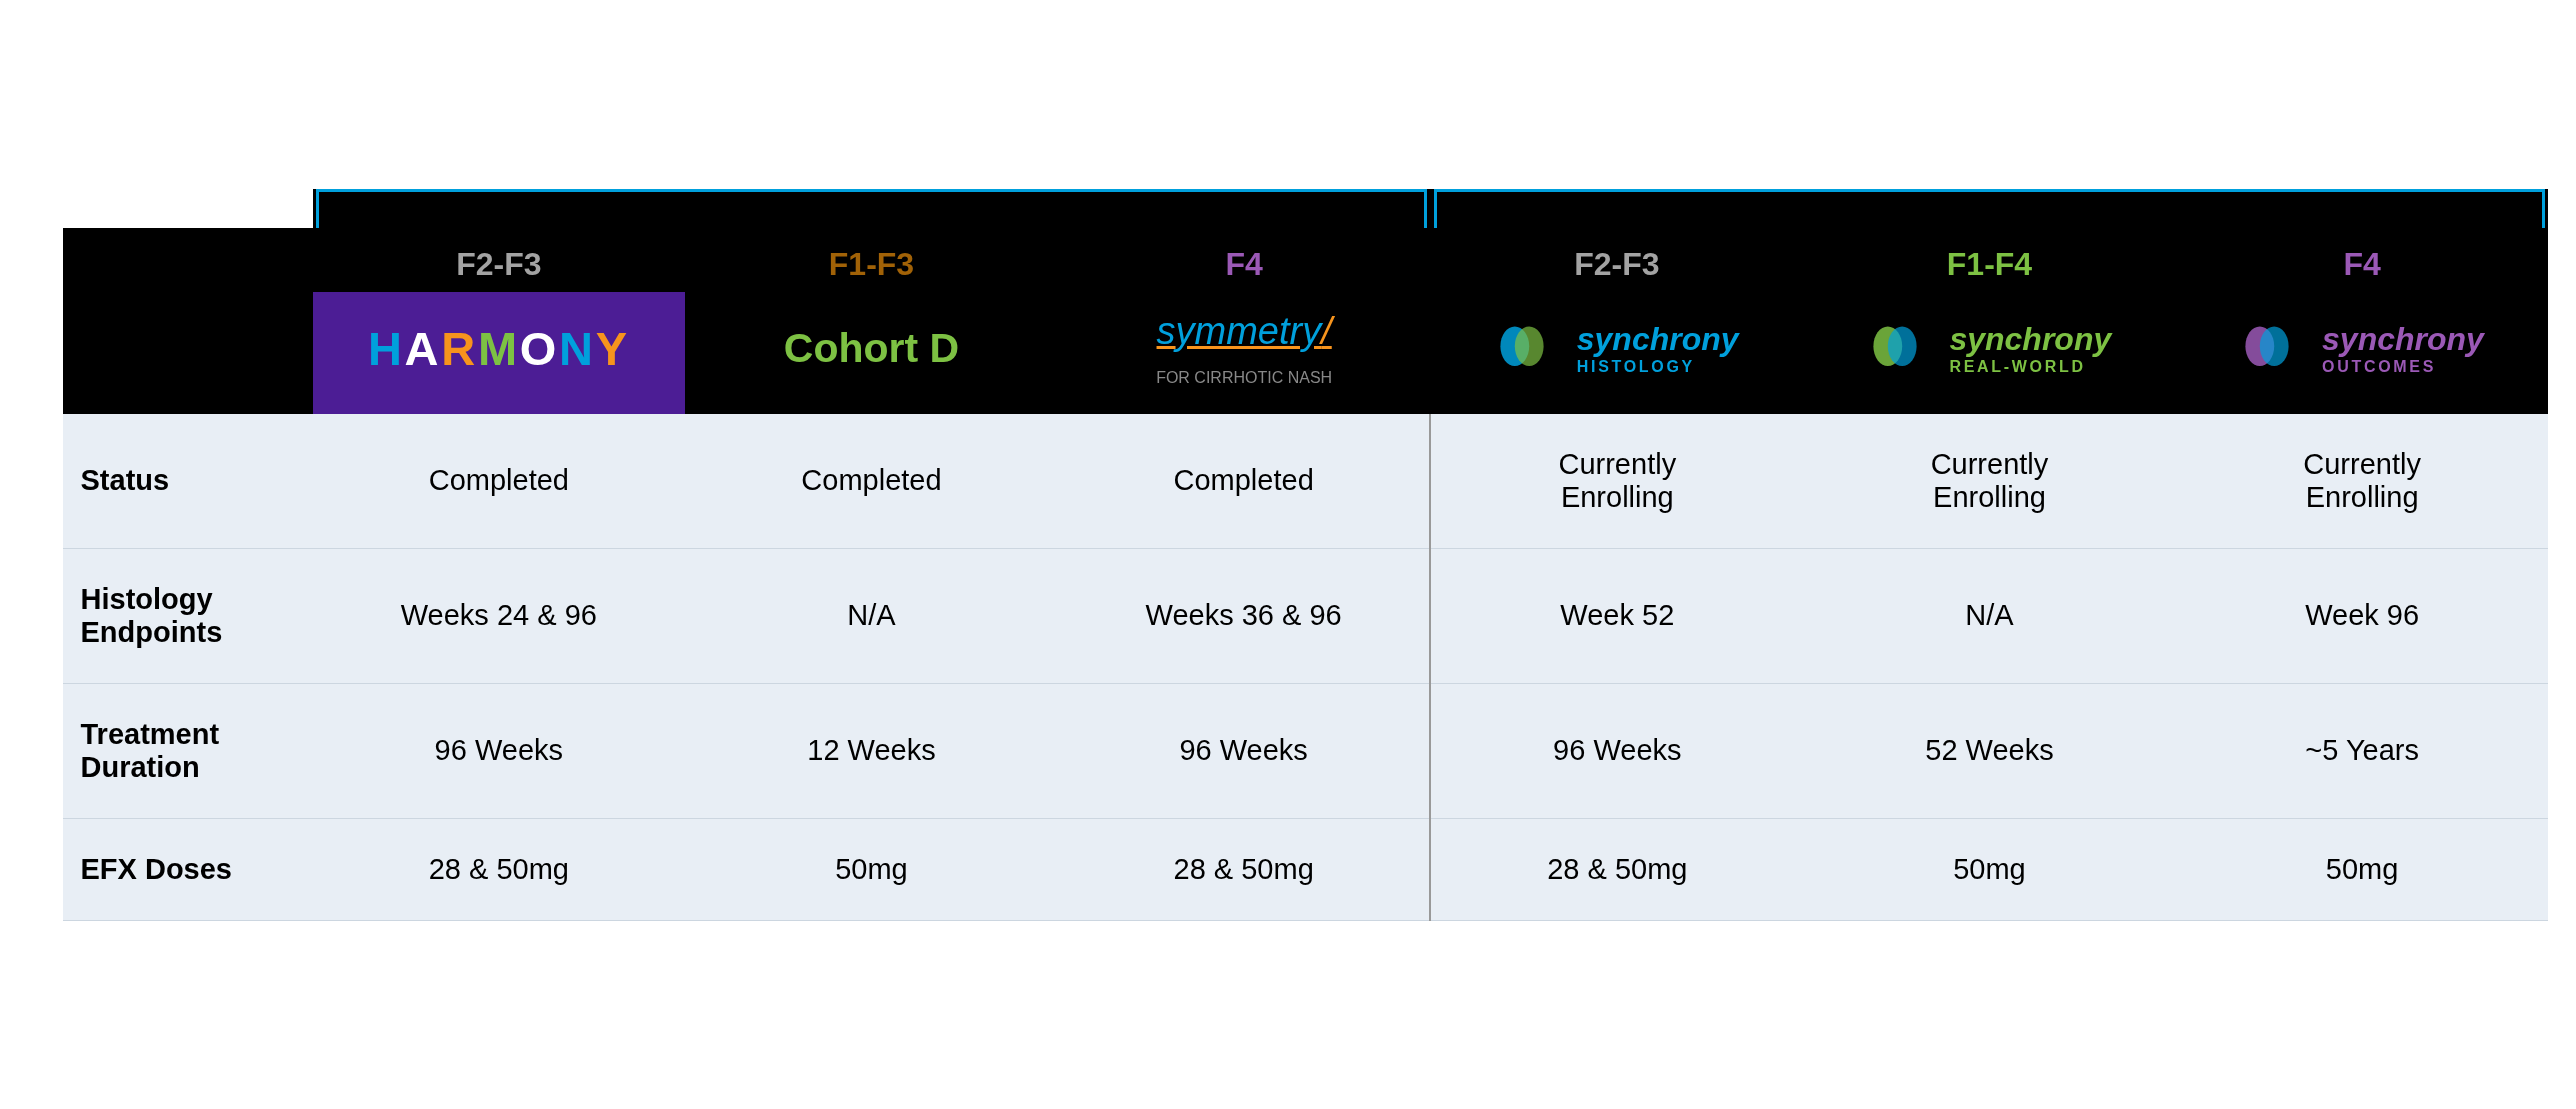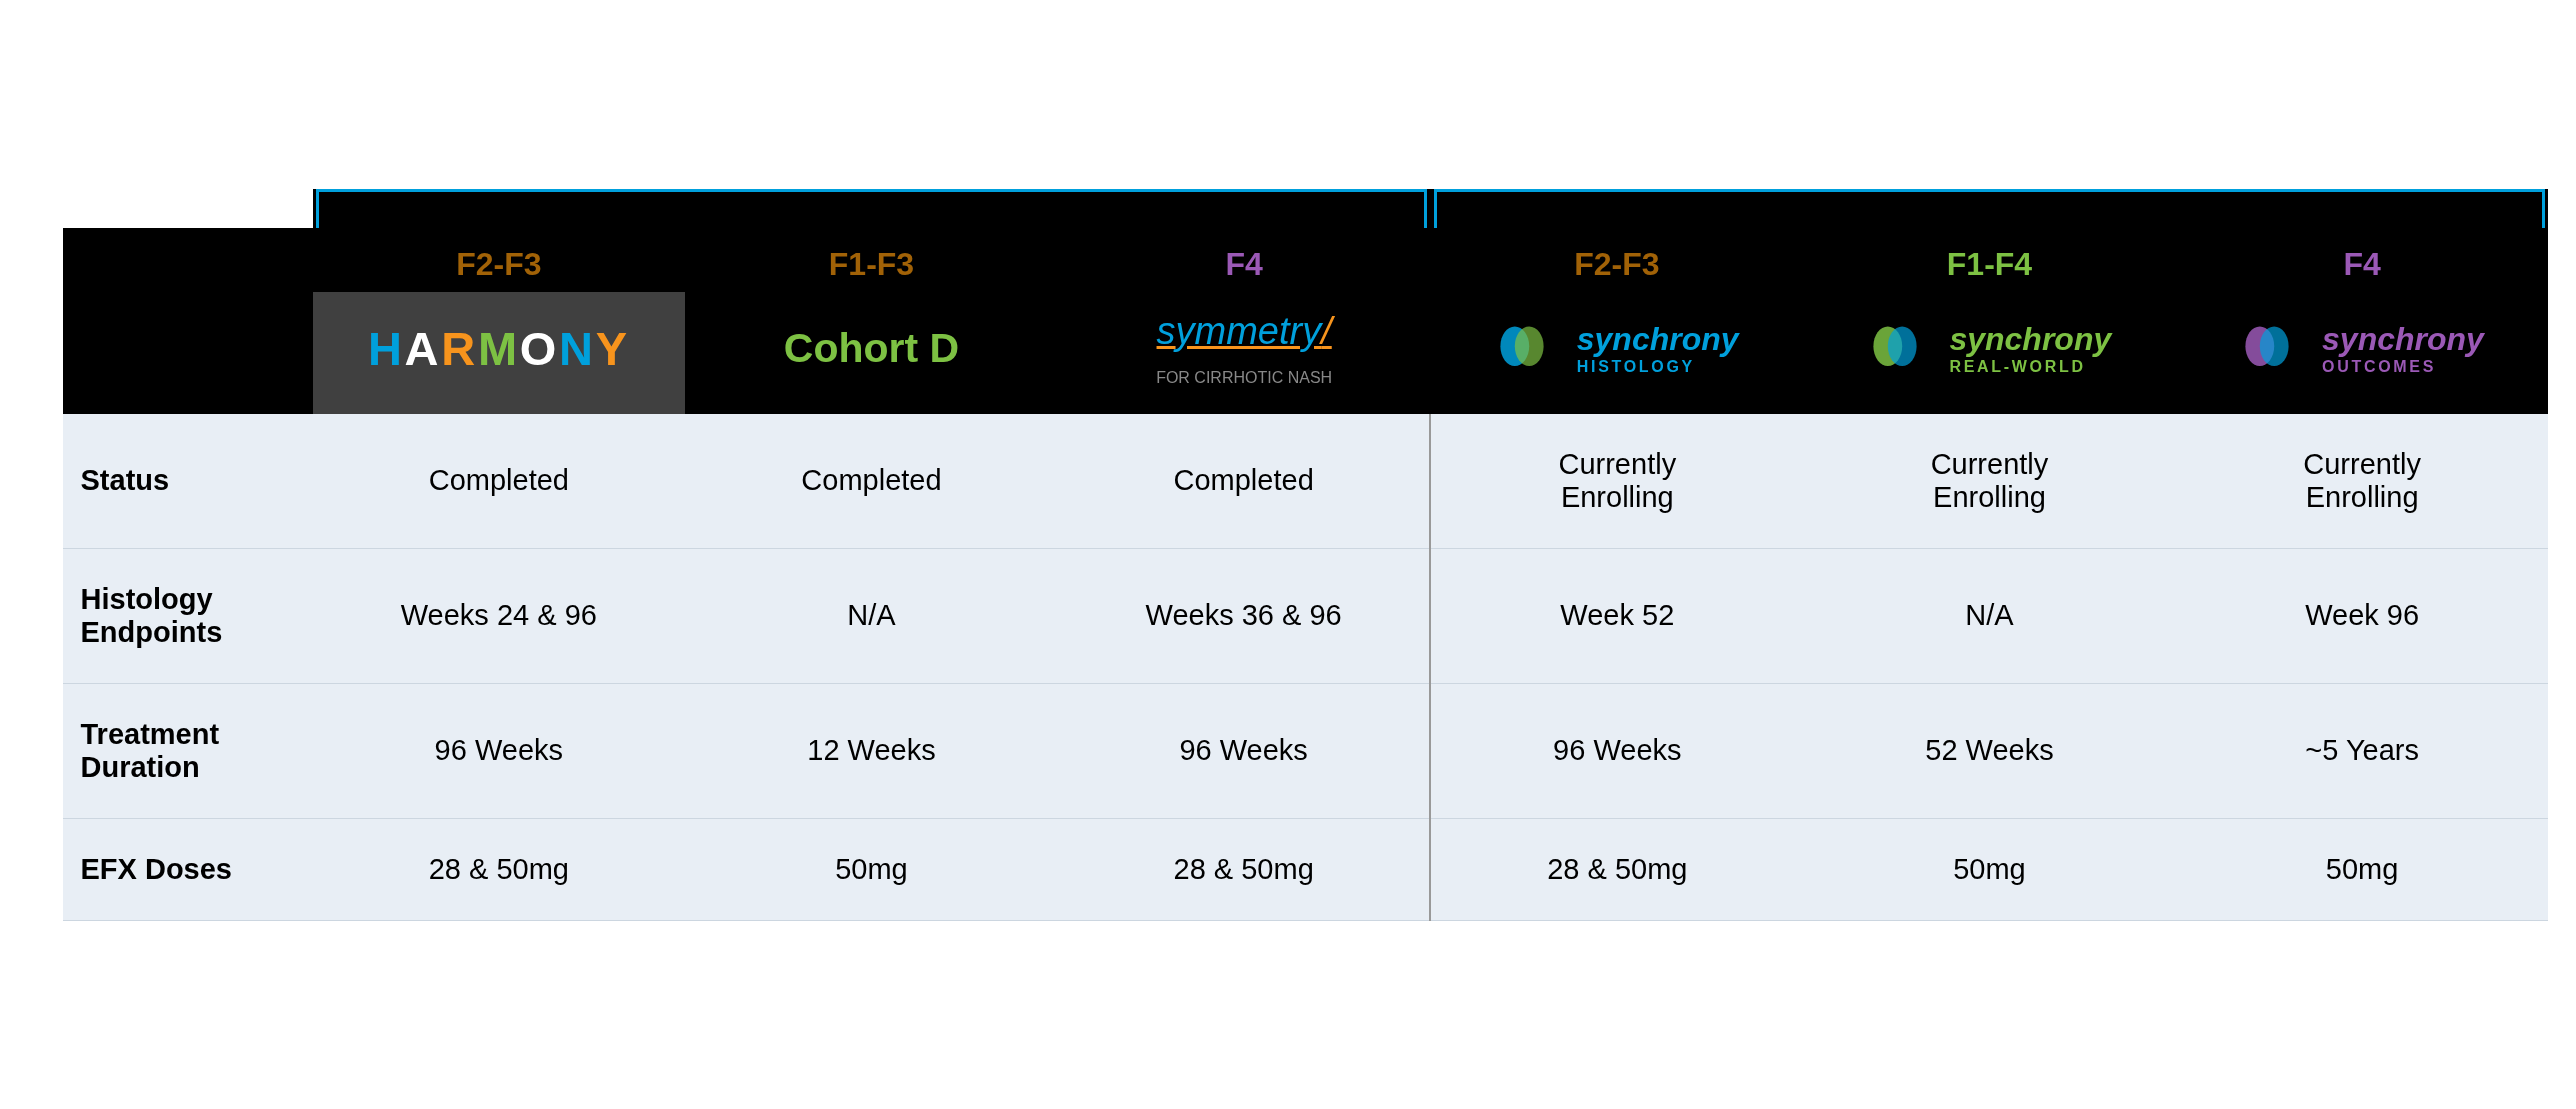--- a/index.html
+++ b/index.html
@@ -32,21 +32,21 @@
     }
 
     
     .stage-row td {
       background: #000;
       text-align: center;
       font-weight: bold;
       font-size: 32px;
       padding: 18px 9px 9px;
     }
-    .stage-f2f3-blue { color: #a16207; }
+    .stage-f2f3-blue { color: #a3a3a3; }
     .stage-f1f3-green { color: #a16207; }
     .stage-f4-purple { color: #9b59b6; }
     .stage-f1f4-green { color: #7dc143; }
 
     
     .logo-row td {
       background: #000;
       text-align: center;
       padding: 18px 18px 27px;
       vertical-align: middle;
@@ -186,21 +186,21 @@
           <span class="stage-f1f4-green">F1-F4</span>
         </td>
         <td style="background:#000;">
           <span class="stage-f4-purple">F4</span>
         </td>
       </tr>
 
       <tr class="logo-row">
         <td style="background:#000;"></td>
 
-        <td style="background:#404040;">
+        <td style="background:#4c1d95;">
           <div class="logo-harmony">
             <span class="h-blue">H</span><span style="color:#fff">A</span><span class="h-orange">R</span><span class="h-green">M</span><span style="color:#fff">O</span><span class="h-blue">N</span><span class="h-orange">Y</span>
           </div>
         </td>
 
         <td style="background:#000;">
           <div class="logo-cohortd">
             <span>Cohort D</span>
           </div>
         </td>

